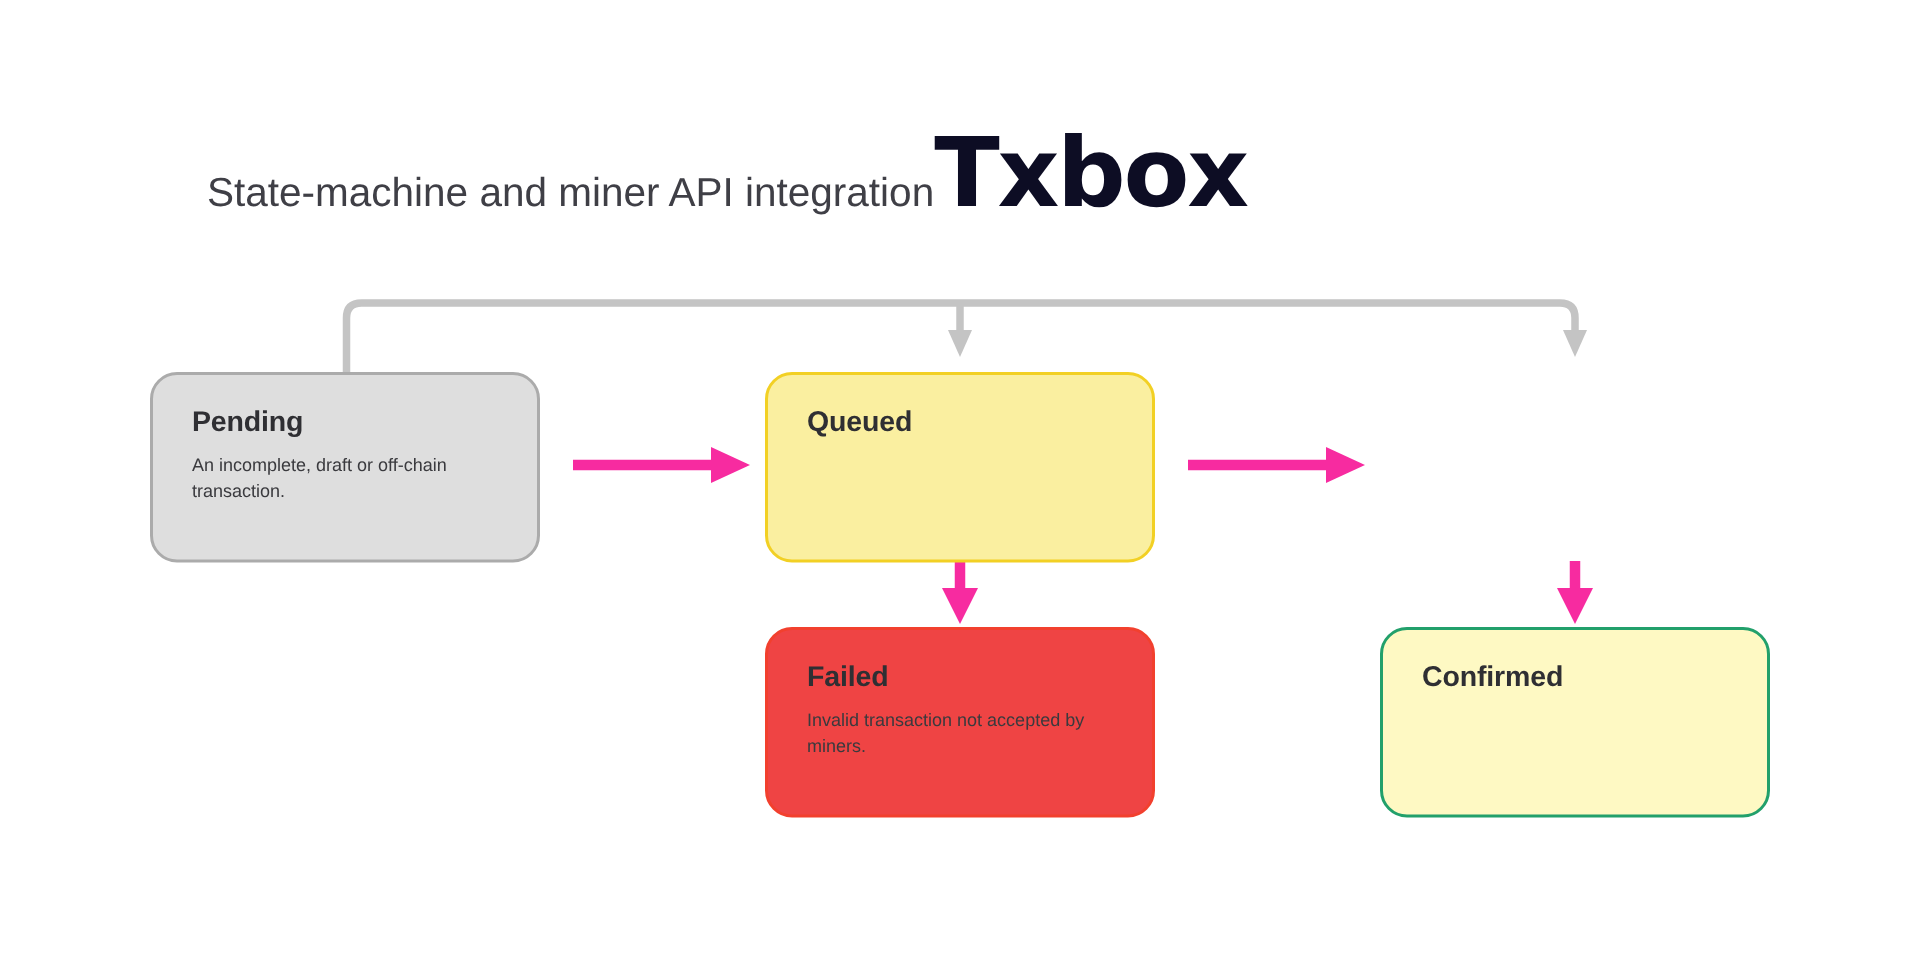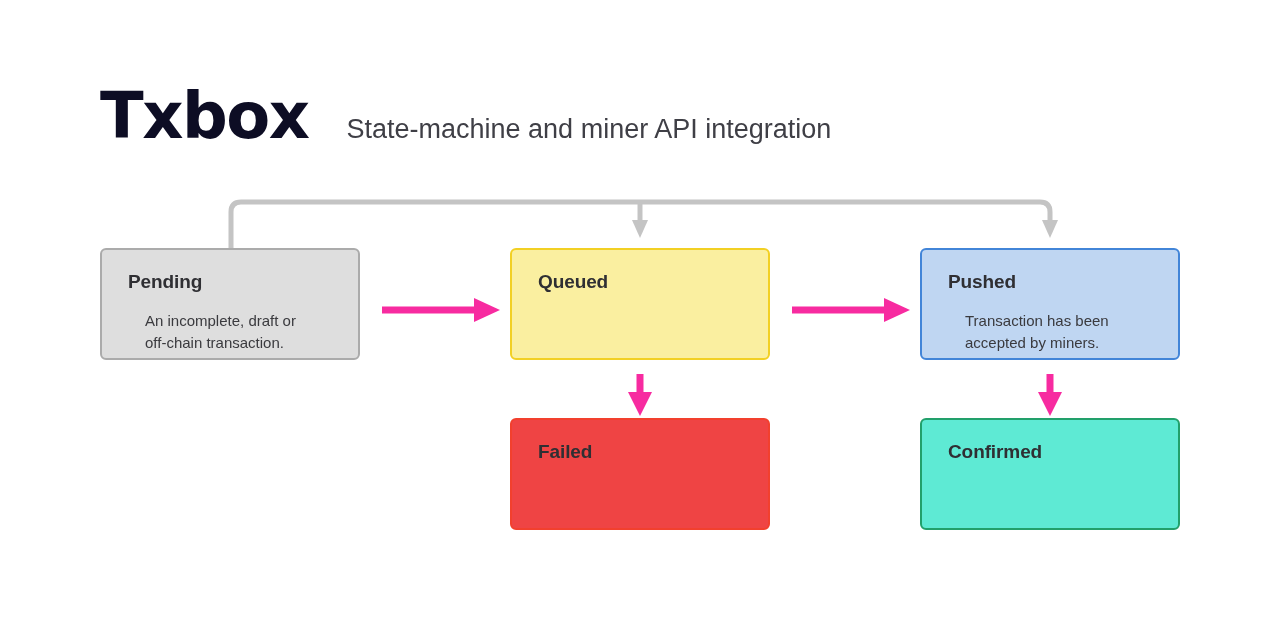--- a/index.html
+++ b/index.html
@@ -53,58 +53,58 @@
     top: 0;
     width: 1280px;
     height: 640px;
     pointer-events: none;
   }
 
   
   .state-box {
     position: absolute;
     width: 260px;
-    height: 112px;
-    border-radius: 6px;
+    height: 127px;
+    border-radius: 18px;
     border-style: solid;
     border-width: 2px;
     box-sizing: border-box;
     padding: 22px 22px 0 26px;
   }
   .state-title {
     font-size: 19px;
     font-weight: 700;
     color: #2f2f33;
     line-height: 1.1;
     margin: 0 0 9px 0;
     letter-spacing: -0.1px;
   }
   .state-desc {
-    font-size: 15px;
+    font-size: 12px;
     font-weight: 400;
     color: #3a3a3e;
     line-height: 1.45;
-    margin: 17px;
+    margin: 0;
     max-width: 205px;
   }
 
   #box-pending   { left: 100px; top: 248px; }
   #box-queued    { left: 510px; top: 248px; }
   #box-pushed    { left: 920px; top: 248px; }
   #box-failed    { left: 510px; top: 418px; }
   #box-confirmed { left: 920px; top: 418px; }
 </style>
 </head>
 <body>
 
 <div id="canvas">
 
   <div id="header">
+    <div id="brand-subtitle">State-machine and miner API integration</div>
     <div id="brand-title">Txbox</div>
-    <div id="brand-subtitle">State-machine and miner API integration</div>
   </div>
 
   <svg id="connector-layer" viewBox="0 0 1280 640" xmlns="http://www.w3.org/2000/svg">
 
     <g>
       <path d="M231 248 L231 212 Q231 202 241 202 L1040 202 Q1050 202 1050 212 L1050 222" fill="none" stroke="#C4C4C4" stroke-width="5" stroke-linecap="butt"></path>
       <path d="M640 202 L640 222" fill="none" stroke="#C4C4C4" stroke-width="5"></path>
       <polygon points="632,220 648,220 640,238" fill="#C4C4C4"></polygon>
       <polygon points="1042,220 1058,220 1050,238" fill="#C4C4C4"></polygon>
     </g>
@@ -132,26 +132,23 @@
 
   <div class="state-box" id="box-pending" style="background:#DEDEDE; border-color:#ABABAB;">
     <p class="state-title">Pending</p>
     <p class="state-desc">An incomplete, draft or off-chain transaction.</p>
   </div>
 
   <div class="state-box" id="box-queued" style="background:#FAEFA0; border-color:#F2D024;">
     <p class="state-title">Queued</p>
   </div>
 
-  <div class="state-box" id="box-pushed" style="background:#BFD6F2; border-color:#4285D8;">
-    <p class="state-title">Pushed</p>
-    <p class="state-desc">Transaction has been accepted by miners.</p>
-  </div>
 
   <div class="state-box" id="box-failed" style="background:#ef4444; border-color:#F2402E;">
     <p class="state-title">Failed</p>
+    <p class="state-desc">Invalid transaction not accepted by miners.</p>
   </div>
 
-  <div class="state-box" id="box-confirmed" style="background:#5eead4; border-color:#22A06B;">
+  <div class="state-box" id="box-confirmed" style="background:#fef9c3; border-color:#22A06B;">
     <p class="state-title">Confirmed</p>
   </div>
 
 </div>
 
 </body></html>

